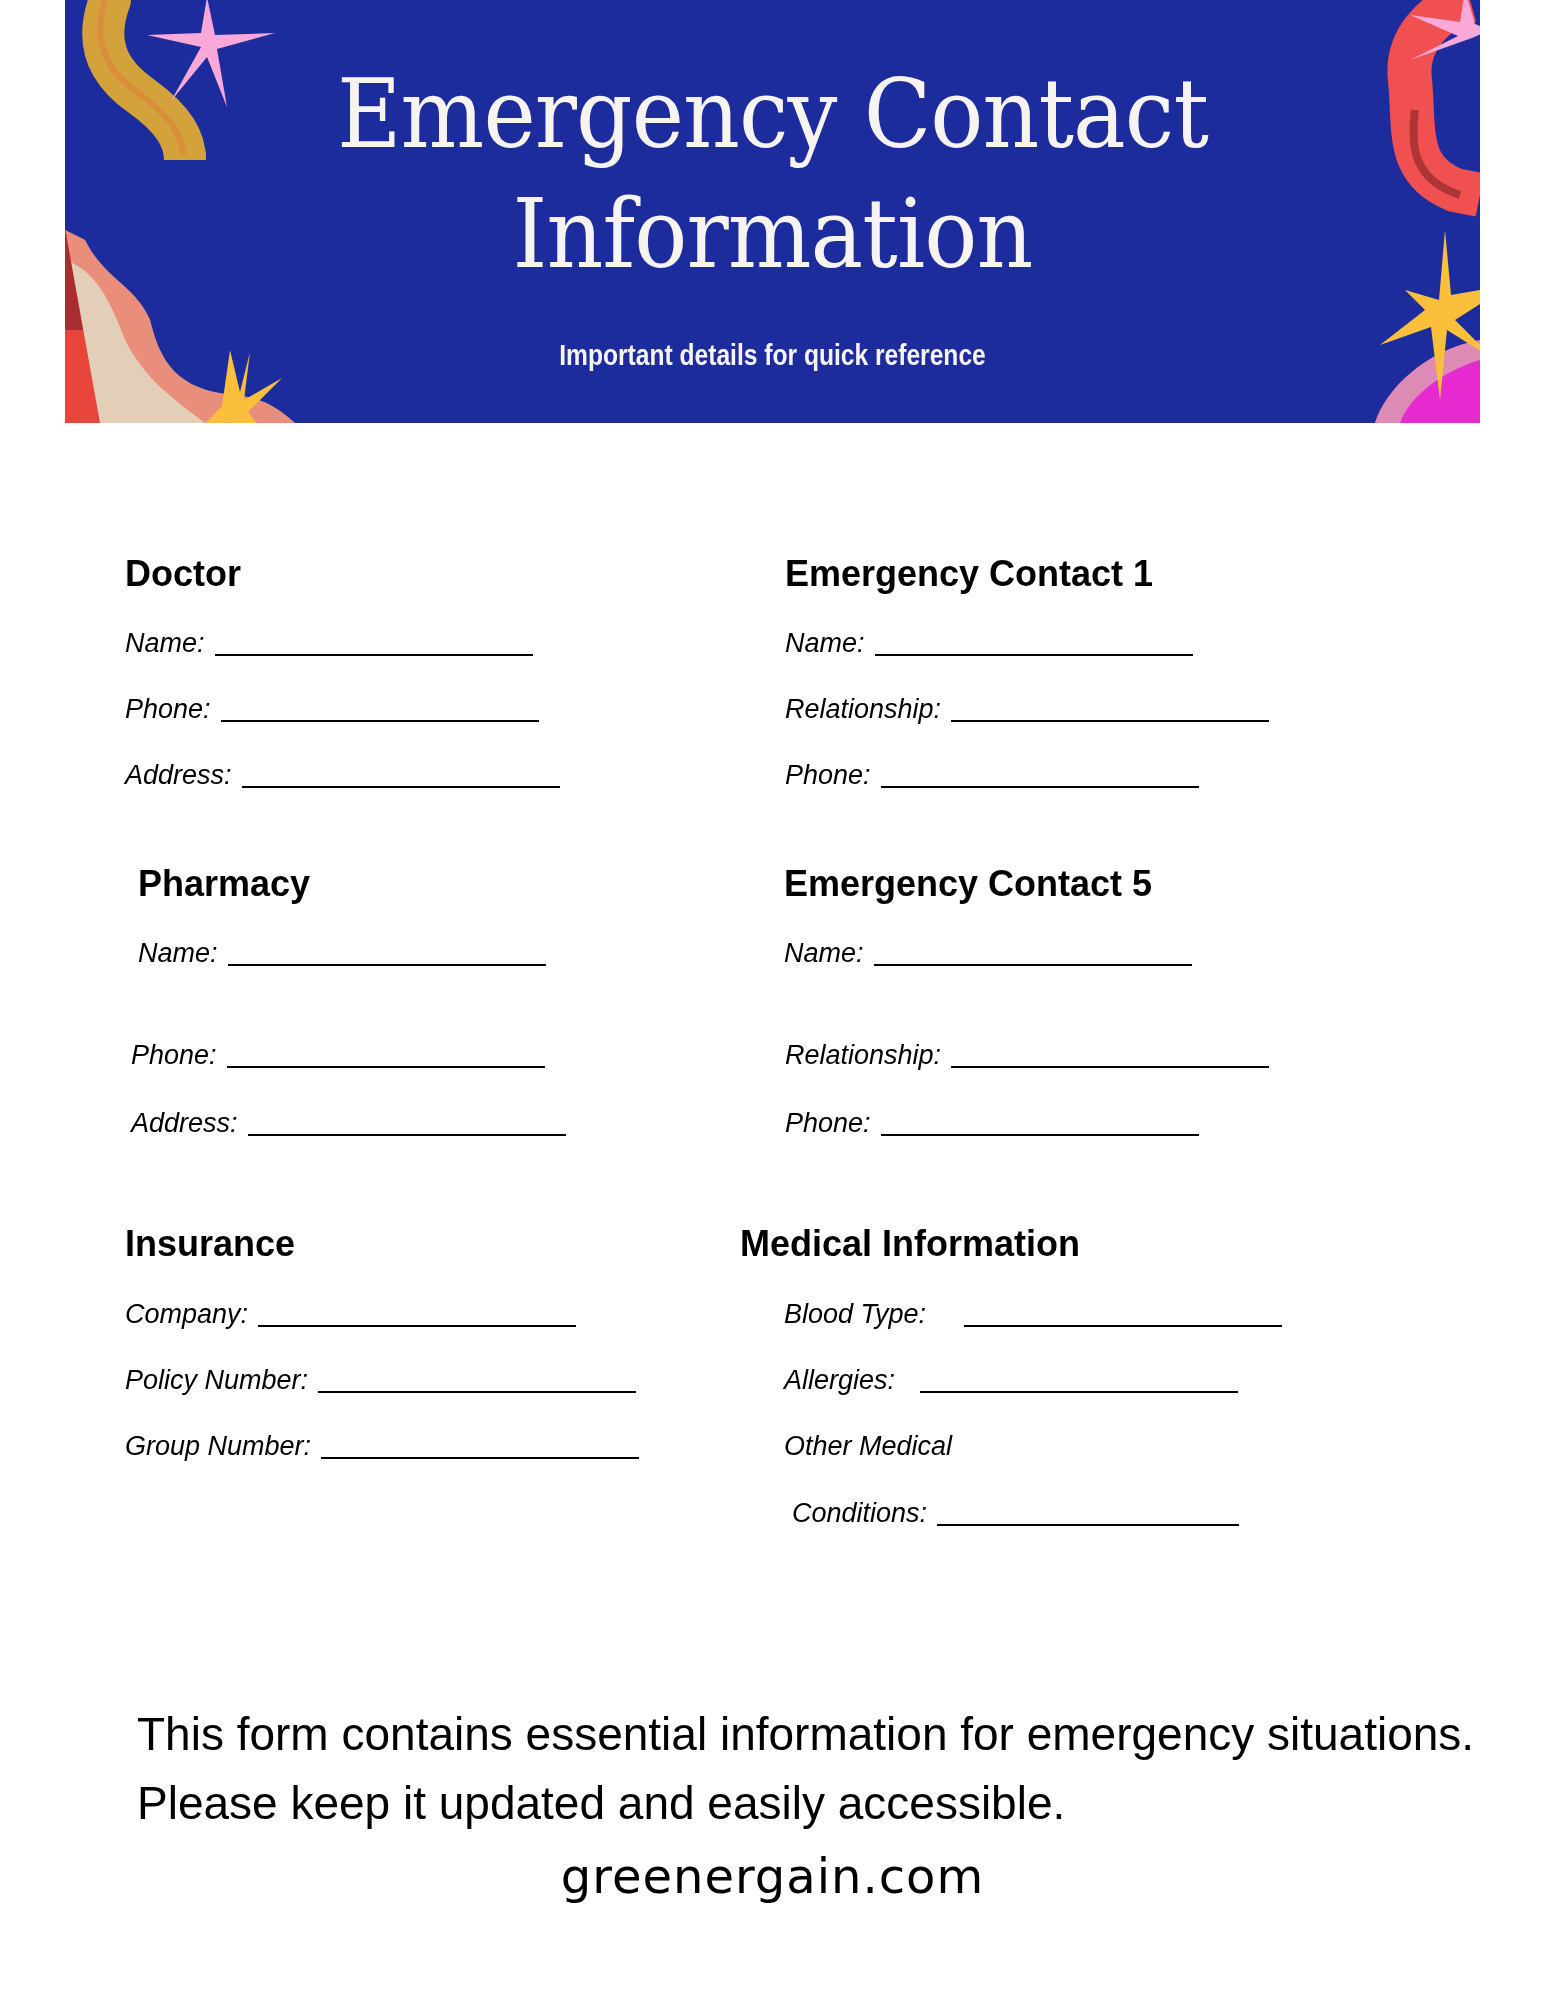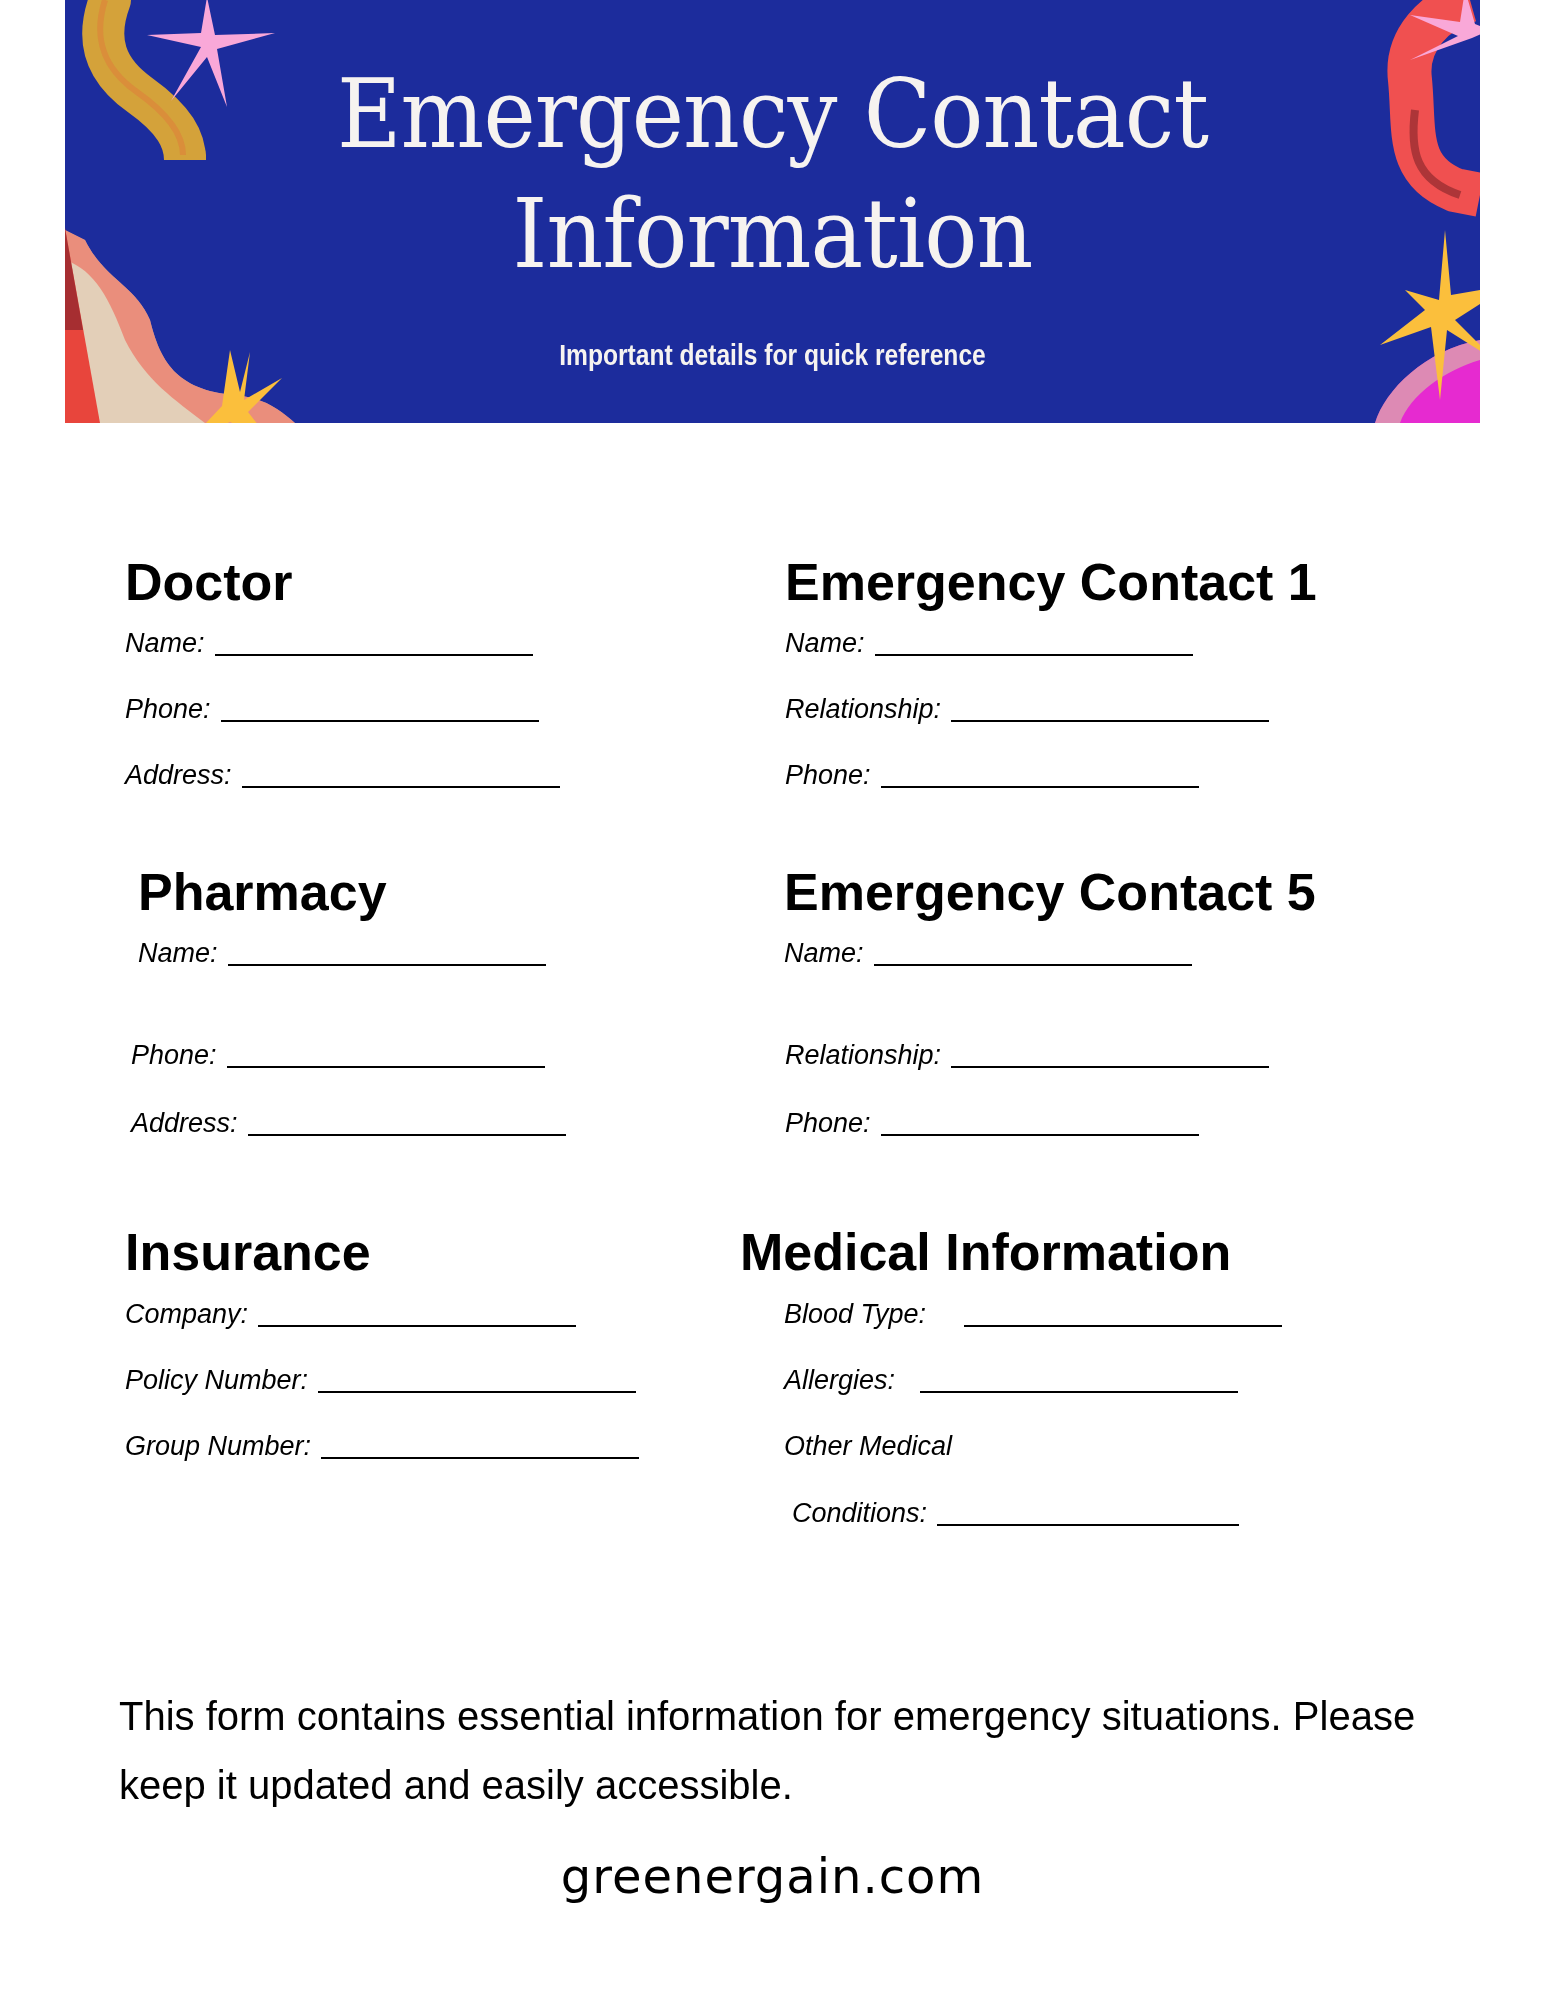--- a/index.html
+++ b/index.html
@@ -4,26 +4,26 @@
 <style>
   html, body { margin: 0; padding: 0; background: #ffffff; }
   body { width: 1545px; height: 2000px; position: relative; overflow: hidden; font-family: "Liberation Sans", sans-serif; color: #000; }
   .banner { position: absolute; left: 65px; top: 0; width: 1415px; height: 423px; background: #1c2c9c; overflow: hidden; }
   .banner svg.deco { position: absolute; left: 0; top: 0; }
   .title { position: absolute; left: 0; width: 100%; text-align: center; color: #f6f3f0; font-family: "DejaVu Serif", serif; font-weight: normal; margin: 0; line-height: 1; letter-spacing: -1px; }
   .title.l1 { top: 66px; font-size: 96px; transform: scaleX(0.92); }
   .title.l2 { top: 186px; font-size: 96px; transform: scaleX(0.92); }
   .subtitle { position: absolute; left: 0; width: 100%; top: 340px; text-align: center; color: #f6f3f0; font-family: "Liberation Sans", sans-serif; font-weight: bold; font-size: 30px; transform: scaleX(0.82); line-height: 1; }
 
-  .section-heading { position: absolute; margin: 0; font-family: "Liberation Sans", sans-serif; font-weight: bold; font-size: 52px; line-height: 1; white-space: nowrap; }
+  .section-heading { position: absolute; margin: 0; font-family: "Liberation Sans", sans-serif; font-weight: bold; font-size: 36px; line-height: 1; white-space: nowrap; }
   .field { position: absolute; font-size: 27px; line-height: 1; white-space: nowrap; display: flex; align-items: baseline; font-style: italic; }
   .field .label { }
   .field .blank { display: inline-block; height: 2px; background: #000; margin-left: 10px; position: relative; top: 4px; }
 
-  .footer-note { position: absolute; left: 119px; top: 1682px; width: 1340px; font-size: 40px; line-height: 69px; margin: 0; }
+  .footer-note { position: absolute; left: 119px; top: 1682px; width: 1340px; font-size: 46px; line-height: 69px; margin: 18px; }
   .footer-domain { position: absolute; left: 0; width: 1545px; top: 1852px; text-align: center; font-family: "DejaVu Sans", sans-serif; font-size: 48px; line-height: 1; letter-spacing: 1px; }
 </style>
 </head>
 <body>
 
 <div class="banner">
   <svg class="deco" width="1415" height="423" viewBox="0 0 1415 423">
 
     <path d="M45 0 C30 40 40 70 75 95 C110 120 120 140 120 160 L120 155" stroke="#d4a23a" stroke-width="42" fill="none" stroke-linecap="round"></path>
     <path d="M40 0 C28 38 38 68 72 92 C106 116 118 136 118 155" stroke="#e07a3a" stroke-width="6" fill="none" opacity="0.5"></path>

